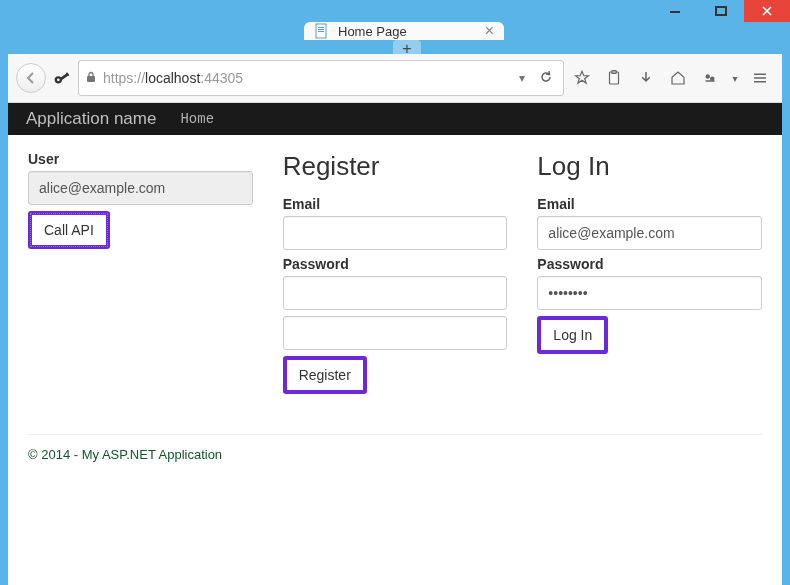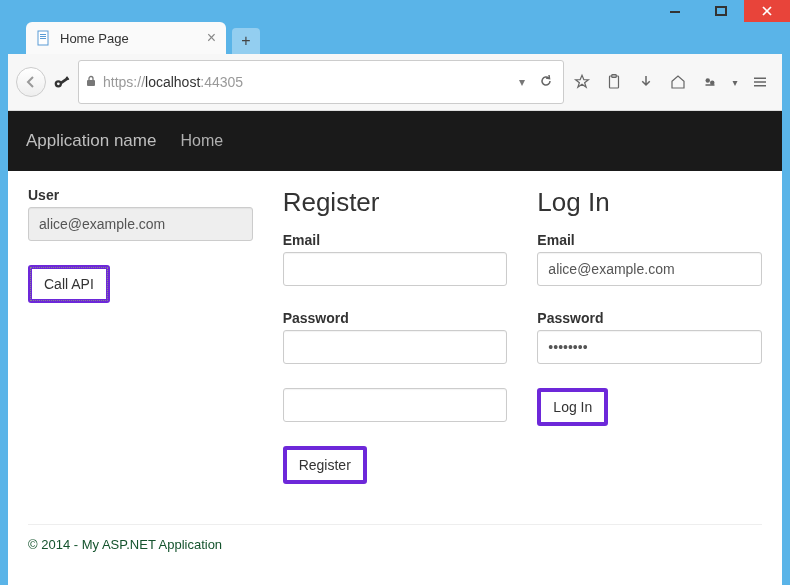--- a/index.html
+++ b/index.html
@@ -8,51 +8,51 @@
     
     .window { background: #5ab4e8; padding: 8px 8px 8px 8px; height: 100%; }
     .titlebar { display: flex; justify-content: flex-end; height: 22px; margin: -8px -8px 6px -8px; }
     .winbtn { width: 46px; height: 22px; display: flex; align-items: center; justify-content: center; color: #333; font-size: 11px; }
     .winbtn.close { background: #e8443a; color: #fff; font-size: 14px; }
     .winbtn.max { color: #333; }
     .winbtn.min { color: #333; }
     
     
     .browser { background: #fafafa; height: calc(100% - 20px); display: flex; flex-direction: column; }
-    .tabbar { height: 32px; display: flex; align-items: flex-end; background: #5ab4e8; margin: -6px 0 0 0; padding-left: 18px; }
+    .tabbar { height: 32px; display: flex; align-items: center; background: #5ab4e8; margin: -6px 0 0 0; padding-left: 18px; flex-direction: column; }
     .tab { background: #fafafa; border-radius: 6px 6px 0 0; height: 32px; display: flex; align-items: center; padding: 0 10px; gap: 8px; min-width: 200px; position: relative; }
     .tab .favicon { width: 16px; height: 16px; display: inline-block; }
     .tab .favicon svg { width:16px; height:16px; }
     .tab .title { flex: 1; color: #333; font-size: 13px; }
     .tab .closex { color: #888; font-size: 16px; cursor: pointer; }
     .newtab { width: 28px; height: 26px; display: flex; align-items: center; justify-content: center; color: #444; font-size: 16px; margin-left: 6px; background: rgba(255,255,255,.35); border-radius: 4px 4px 0 0; }
     
     .toolbar { display: flex; align-items: center; gap: 4px; padding: 6px 8px; background: #f7f7f7; border-bottom: 1px solid #ddd; }
     .backbtn { width: 30px; height: 30px; border-radius: 50%; border: 1px solid #ccc; display: flex; align-items: center; justify-content: center; color: #888; background: linear-gradient(#fff,#eee); }
     .keyicon { width: 24px; height: 24px; display:flex;align-items:center;justify-content:center; }
-    .urlbar { flex: 1; display: flex; align-items: center; border: 1px solid #ccc; border-radius: 3px; background: #fff; height: 44px; padding: 0 6px; gap: 6px; }
+    .urlbar { flex: 1; display: flex; align-items: center; border: 1px solid #ccc; border-radius: 3px; background: #fff; height: 36px; padding: 0 6px; gap: 6px; }
     .urlbar .lock { color: #666; font-size: 12px; }
     .urltext { flex:1; color:#999; font-size:14px; }
     .urltext .host { color:#333; }
     .urlctl { color:#777; font-size:12px; padding:0 4px; }
     .tbicon { width: 28px; height: 28px; display:flex; align-items:center; justify-content:center; color:#666; font-size:16px; }
     .tbicon svg { width:18px; height:18px; fill:#666; }
     
     
     .page { flex:1; background:#fff; overflow:auto; }
-    .navbar { background:#1a1a1a; color:#bbb; display:flex; align-items:center; padding: 0 18px; height:60px; gap: 24px; }
+    .navbar { background:#1a1a1a; color:#bbb; display:flex; align-items:center; padding: 0 18px; height:32px; gap: 24px; }
     .brand { font-size: 17px; color:#bfbfbf; }
-    .navlink { font-size: 16px; color:#b0b0b0; }
+    .navlink { font-size: 14px; color:#b0b0b0;font-family:Liberation Mono, monospace; }
     
     .container { padding: 16px 20px 10px 20px; }
     .row { display:flex; gap: 30px; }
     .col { flex:1; min-width:0; }
     h2 { font-size: 26px; font-weight: 500; color:#333; margin-bottom: 14px; }
     .label { font-weight: bold; font-size: 14px; color:#333; margin-bottom: 4px; display:block; }
-    .field { margin-bottom: 24px; }
+    .field { margin-bottom: 6px; }
     input.textin { width:100%; height:34px; border:1px solid #ccc; border-radius:3px; padding: 0 10px; font-size:14px; color:#555; box-shadow: inset 0 1px 1px rgba(0,0,0,.05); }
     input.textin[readonly] { background:#eee; color:#555; }
     .btn { display:inline-block; padding: 7px 12px; border:4px solid #6d28d9; border-radius:3px; background:#fff; color:#333; font-size:14px; cursor:pointer; }
     .btn.focus { outline:1px dotted #888; outline-offset:-3px; }
     .btnrow { display:flex; gap:8px; margin-top: 6px; }
     
     hr { border:none; border-top:1px solid #eee; margin: 30px 0 12px 0; }
     .footer { color:#14532d; font-size:13px; padding: 0 20px 14px 20px; }
   </style>
 </head>

